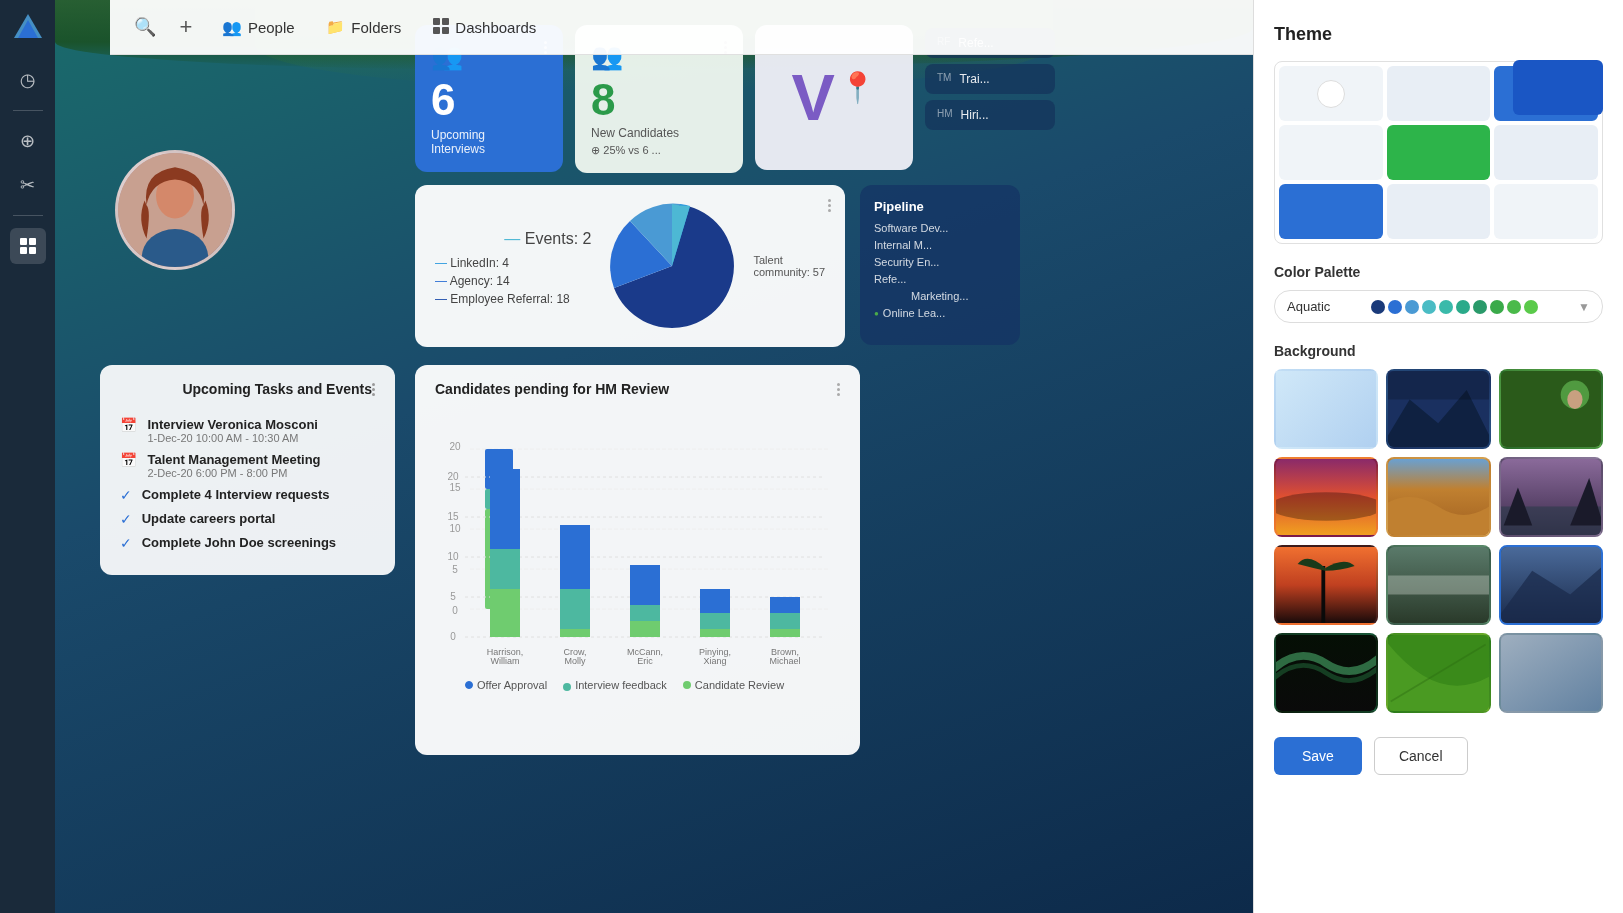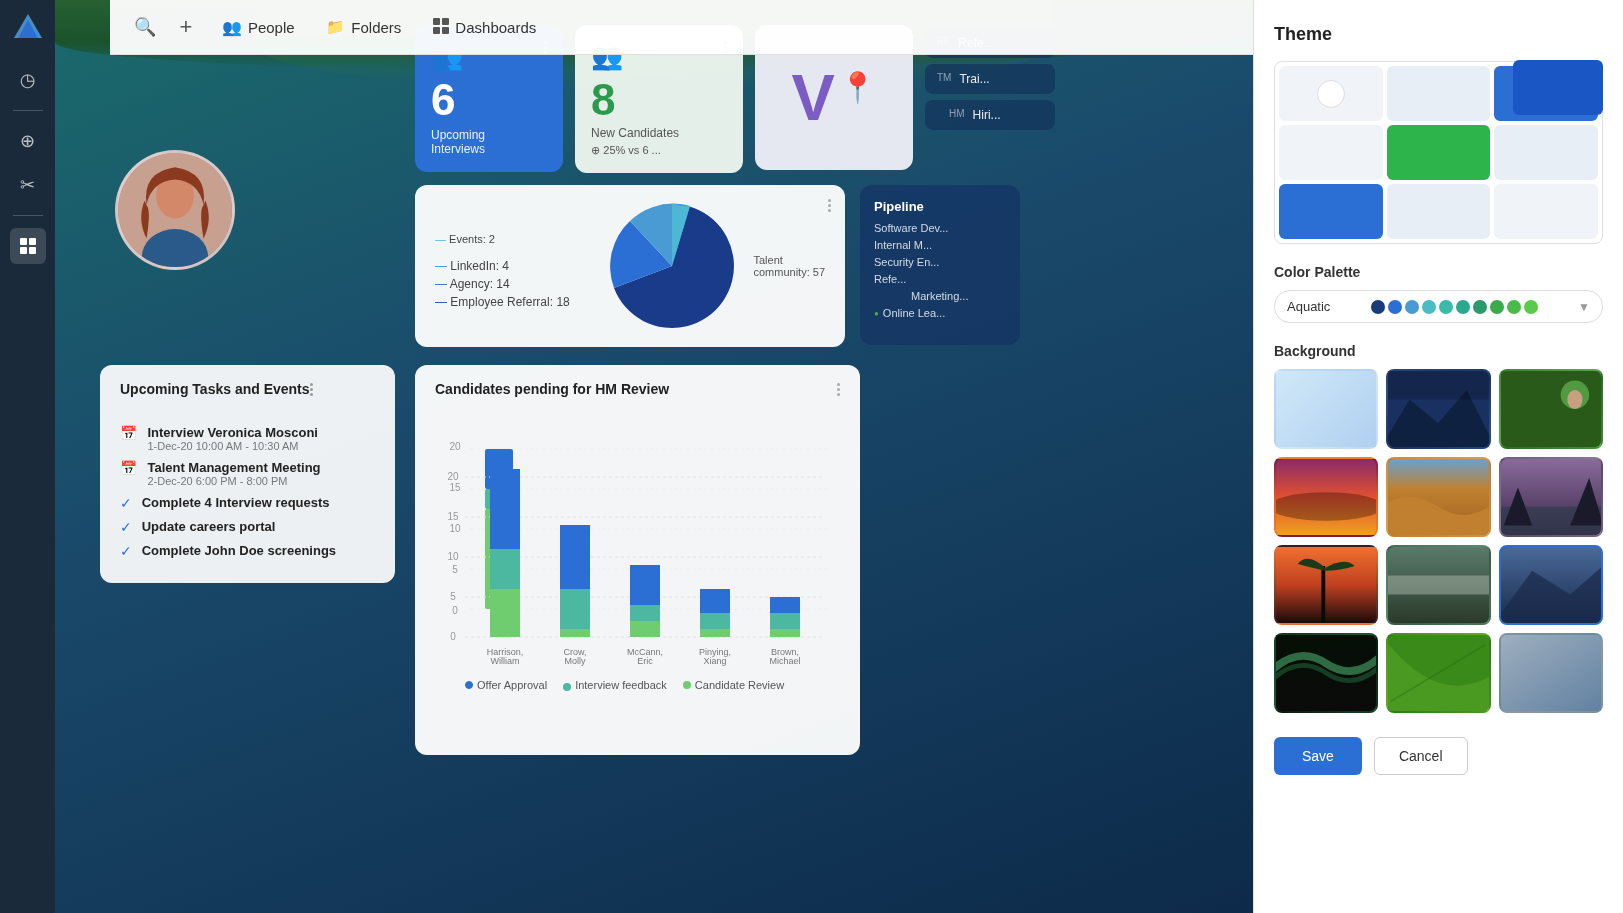--- a/index.html
+++ b/index.html
@@ -257,21 +257,21 @@
           <ellipse cx="60" cy="110" rx="35" ry="30" fill="#2a5a8a"></ellipse>
 
           <path d="M30,55 Q25,20 60,15 Q95,20 90,55 Q85,30 60,28 Q35,30 30,55Z" fill="#8B3A20"></path>
           <path d="M28,50 Q20,70 30,90 Q35,60 30,55Z" fill="#8B3A20"></path>
           <path d="M92,50 Q100,70 90,90 Q85,60 90,55Z" fill="#8B3A20"></path>
         </svg>
       </div>
 
 
       <div class="card-tasks" style="position:absolute; top:365px; left:45px; z-index:5; width:295px;">
-        <div style="display:flex; justify-content:flex-start; align-items:center; margin-bottom:28px;">
+        <div style="display:flex; justify-content:flex-end; align-items:center; margin-bottom:20px;">
           <span style="font-size:14px; font-weight:600; color:#222;">Upcoming Tasks and Events</span>
           <span style="color:#999; cursor:pointer; font-size:16px; display:flex; flex-direction:column; gap:2px;">
             <span style="width:3px; height:3px; border-radius:50%; background:#999; display:block;"></span>
             <span style="width:3px; height:3px; border-radius:50%; background:#999; display:block;"></span>
             <span style="width:3px; height:3px; border-radius:50%; background:#999; display:block;"></span>
           </span>
         </div>
 
         <div class="task-item">
           <span style="color:#555; font-size:14px; flex-shrink:0;">📅</span>
@@ -337,29 +337,29 @@
 
       <div style="position:absolute; top:28px; left:870px; width:130px; z-index:5;">
         <div style="background:rgba(20,50,90,0.7); border-radius:8px; padding:8px 12px; margin-bottom:6px; display:flex; gap:8px; color:rgba(255,255,255,0.9); font-size:12px;">
           <span style="color:rgba(255,255,255,0.5); font-size:10px;">RF</span>
           <span>Refe...</span>
         </div>
         <div style="background:rgba(20,50,90,0.7); border-radius:8px; padding:8px 12px; margin-bottom:6px; display:flex; gap:8px; color:rgba(255,255,255,0.9); font-size:12px;">
           <span style="color:rgba(255,255,255,0.5); font-size:10px;">TM</span>
           <span>Trai...</span>
         </div>
-        <div style="background:rgba(20,50,90,0.7); border-radius:8px; padding:8px 24px; display:flex; gap:8px; color:rgba(255,255,255,0.9); font-size:12px;">
+        <div style="background:rgba(20,50,90,0.7); border-radius:8px; padding:8px 12px; display:flex; gap:8px; color:rgba(255,255,255,0.9); font-size:12px;">
           <span style="color:rgba(255,255,255,0.5); font-size:10px;">HM</span>
           <span>Hiri...</span>
         </div>
       </div>
 
       <div style="position:absolute; top:185px; left:360px; width:430px; min-height:160px; background:rgba(255,255,255,0.95); border-radius:12px; padding:16px 20px; z-index:5; display:flex; align-items:center; gap:16px;">
         <div style="flex:1;">
-          <div style="font-size:11px; color:#444; margin:14px 0;"><span style="color:#4db8d4;">—</span> Events: 2</div>
+          <div style="font-size:16px; color:#444; margin:8px 0;text-align:right;"><span style="color:#4db8d4;">—</span> Events: 2</div>
           <div style="font-size:12px; color:#444; margin:4px 0;"><span style="color:#2b9adf;">—</span> LinkedIn: 4</div>
           <div style="font-size:12px; color:#444; margin:4px 0;"><span style="color:#2b6fd4;">—</span> Agency: 14</div>
           <div style="font-size:12px; color:#444; margin:4px 0;"><span style="color:#1a4aaa;">—</span> Employee Referral: 18</div>
         </div>
 
         <svg width="130" height="130" viewBox="-65 -65 130 130">
 
           <path d="M0,0 L0,-62 A62,62 0 1,1 -58,22 Z" fill="#1a3a8a"></path>
 
           <path d="M0,0 L-58,22 A62,62 0 0,1 -42,-45 Z" fill="#2b6fd4"></path>

